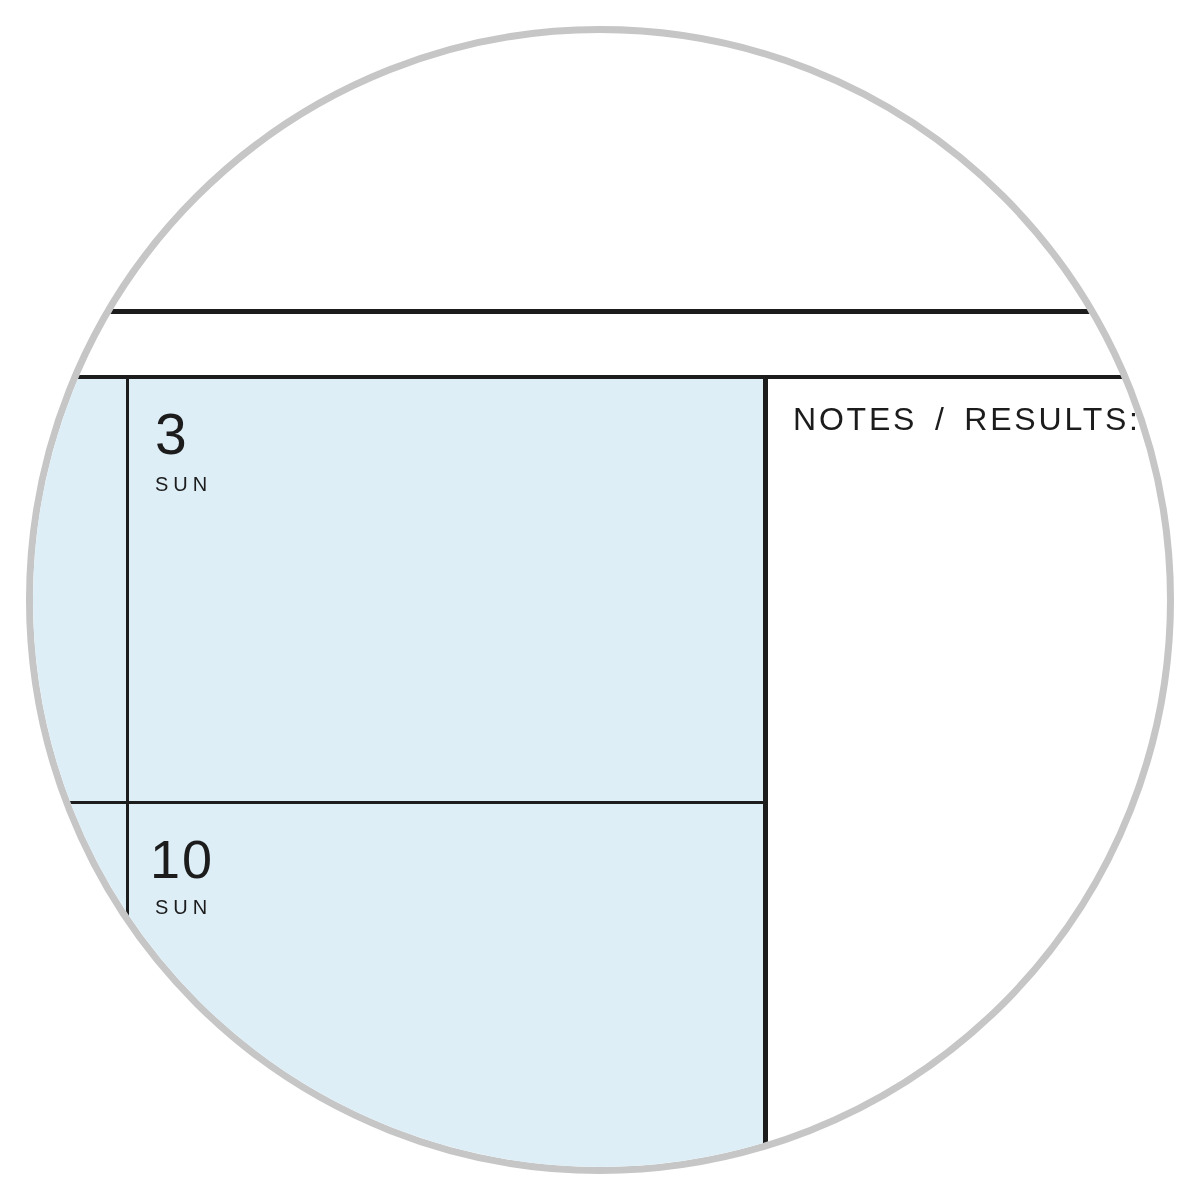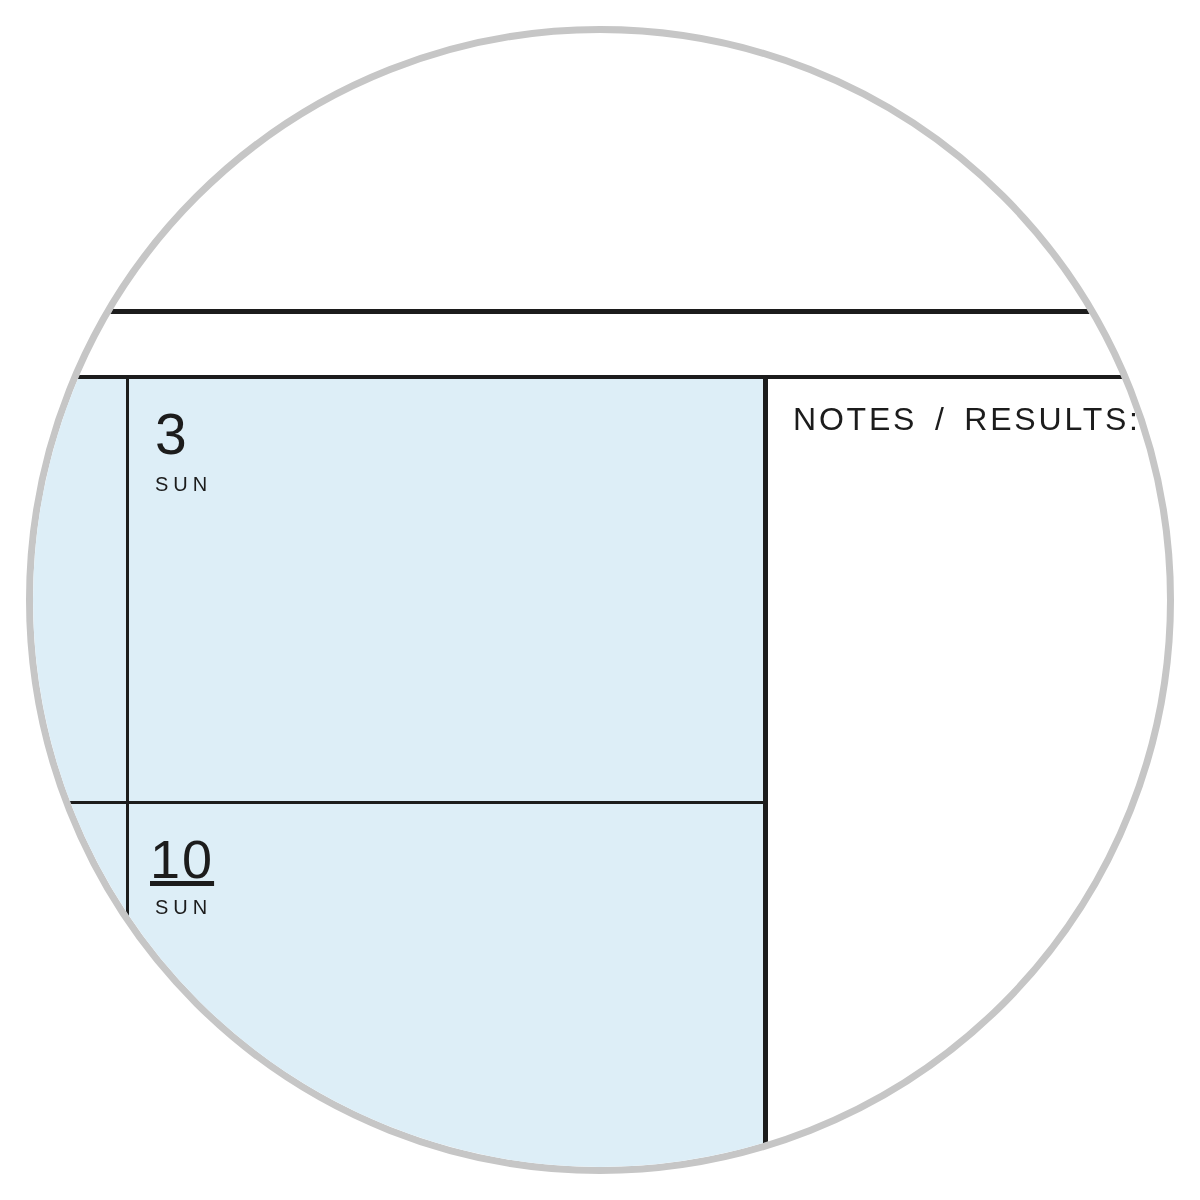--- a/index.html
+++ b/index.html
@@ -79,21 +79,21 @@
     height: 3px;
     background: #1c1c1c;
   }
   .day-number {
     position: absolute;
     color: #1c1c1c;
     line-height: 1;
     letter-spacing: 2px;
   }
   .day-number.d1 { left: 122px; top: 373px; font-size: 57px; }
-  .day-number.d2 { left: 117px; top: 799px; font-size: 54px; text-decoration: underline; }
+  .day-number.d2 { left: 117px; top: 799px; font-size: 54px; }
   .weekday-label {
     position: absolute;
     color: #1c1c1c;
     line-height: 1;
     font-size: 20px;
     letter-spacing: 5px;
   }
   .weekday-label.w1 { left: 122px; top: 441px; }
   .weekday-label.w2 { left: 122px; top: 864px; }
   .notes-header {

